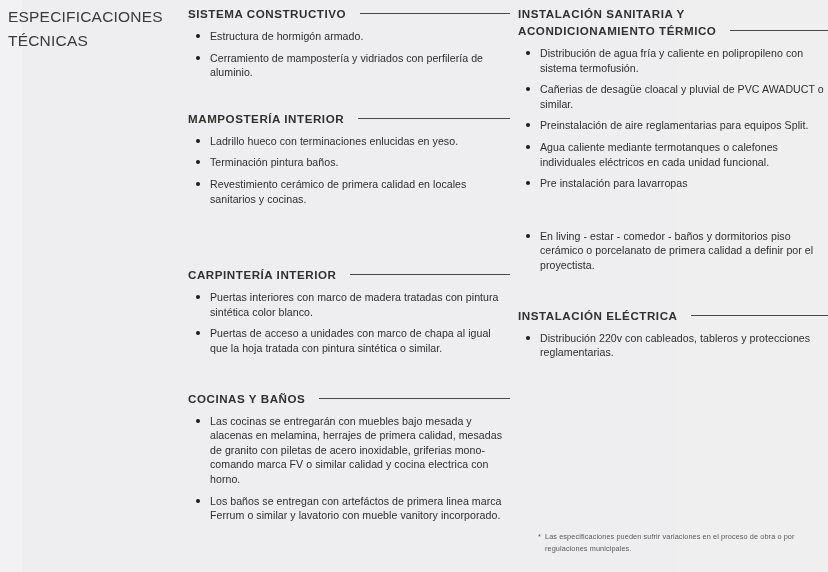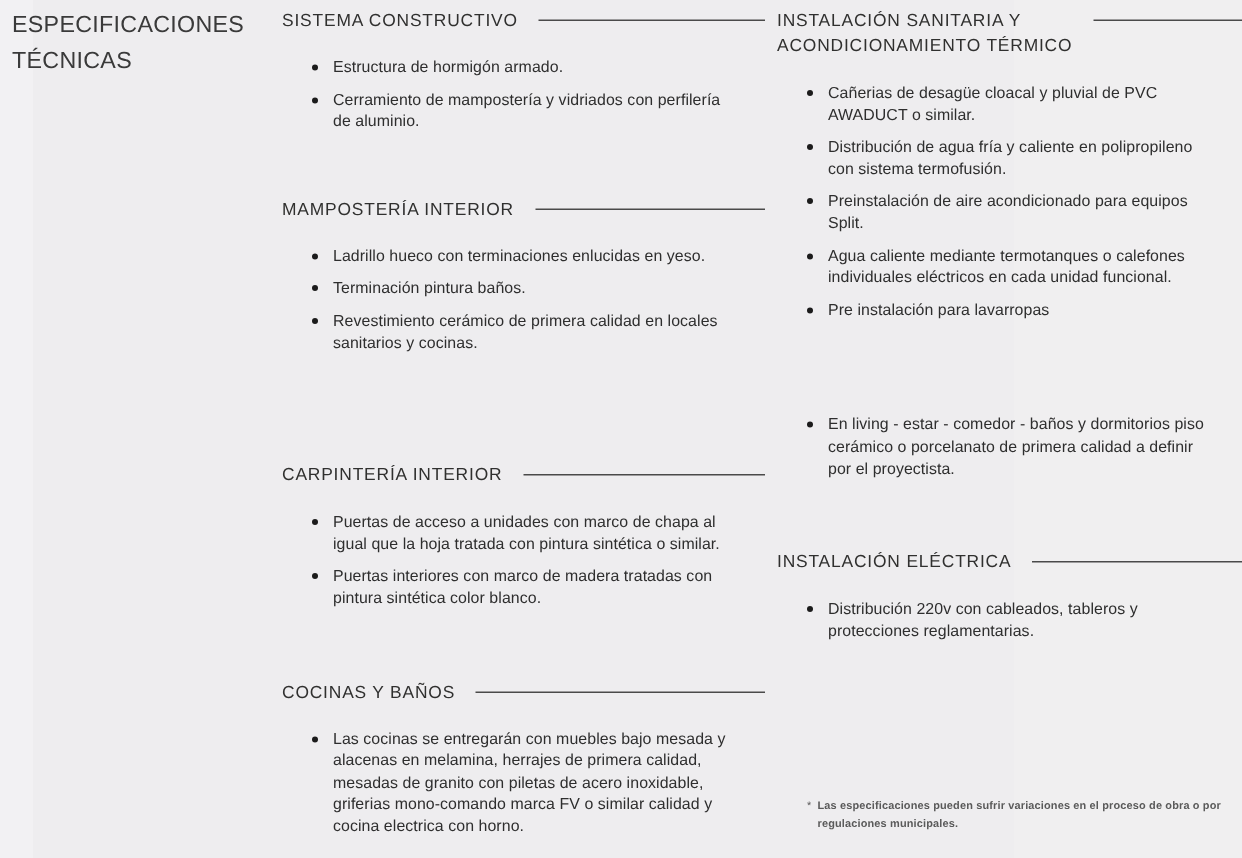--- a/index.html
+++ b/index.html
@@ -68,22 +68,23 @@
     flex: 0 0 318px;
     padding: 5px 0 3px 8px;
     position: relative;
   }
 
   .section {
     margin-bottom: 0;
   }
   .sec-head {
     display: flex;
-    align-items: flex-start;
+    align-items: flex-end;
     margin-bottom: 7px;
+    font-weight: bold;
   }
   .sec-title {
     font-size: 11.6px;
     line-height: 17px;
     letter-spacing: 0.55px;
     color: #30302f;
     white-space: pre-line;
     flex: 0 0 auto;
     max-width: 225px;
   }
@@ -99,21 +100,21 @@
     position: absolute;
     left: 0;
     right: 0;
     top: 8px;
     height: 1px;
     background: #4a4a4a;
   }
 
   ul.bullets {
     list-style: none;
-    margin: 16px;
+    margin: 4px;
     padding: 0;
   }
   ul.bullets li {
     position: relative;
     padding-left: 18px;
     margin-bottom: 7px;
     font-size: 10.6px;
     line-height: 14.6px;
     color: #2e2e2e;
     letter-spacing: 0.05px;
@@ -143,21 +144,20 @@
     letter-spacing: 0.1px;
   }
   .footnote .star {
     position: absolute;
     left: 0;
     top: 0;
   }
   .footnote .fn-text {
     display: block;
     padding-left: 7px;
-    font-weight: bold;
   }
 </style>
 </head>
 <body>
 
 <div class="page">
   <div class="edge-strip"></div>
 
   <div class="title-col">
     <div class="doc-title">ESPECIFICACIONES
@@ -195,50 +195,51 @@
 
 
     <div class="gap-xl"></div>
 
     <div class="section">
       <div class="sec-head">
         <div class="sec-title">CARPINTERÍA INTERIOR</div>
         <div class="sec-rule"></div>
       </div>
       <ul class="bullets">
+        <li><span class="dot"></span><span>Puertas interiores con marco de madera tratadas con pintura sintética color blanco.</span></li>
         <li><span class="dot"></span><span>Puertas de acceso a unidades con marco de chapa al igual que la hoja tratada con pintura sintética o similar.</span></li>
-        <li><span class="dot"></span><span>Puertas interiores con marco de madera tratadas con pintura sintética color blanco.</span></li>
       </ul>
     </div>
 
     <div class="gap-xl"></div>
 
     <div class="section">
       <div class="sec-head">
         <div class="sec-title">COCINAS Y BAÑOS</div>
         <div class="sec-rule"></div>
       </div>
       <ul class="bullets">
         <li><span class="dot"></span><span>Las cocinas se entregarán con muebles bajo mesada y alacenas en melamina, herrajes de primera calidad, mesadas de granito con piletas de acero inoxidable, griferias mono-comando marca FV o similar calidad y cocina electrica con horno.</span></li>
+        <li><span class="dot"></span><span>Los baños se entregan con artefáctos de primera linea marca Ferrum o similar y lavatorio con mueble vanitory incorporado.</span></li>
       </ul>
     </div>
   </div>
 
   <div class="col col-right">
 
     <div class="section">
       <div class="sec-head">
         <div class="sec-title">INSTALACIÓN SANITARIA Y
 ACONDICIONAMIENTO TÉRMICO</div>
         <div class="sec-rule"></div>
       </div>
       <ul class="bullets">
+        <li><span class="dot"></span><span>Distribución de agua fría y caliente en polipropileno con sistema termofusión.</span></li>
         <li><span class="dot"></span><span>Cañerias de desagüe cloacal y pluvial de PVC AWADUCT o similar.</span></li>
-        <li><span class="dot"></span><span>Distribución de agua fría y caliente en polipropileno con sistema termofusión.</span></li>
-        <li><span class="dot"></span><span>Preinstalación de aire acondicionado para equipos Split.</span></li>
+        <li><span class="dot"></span><span>Preinstalación de aire reglamentarias para equipos Split.</span></li>
         <li><span class="dot"></span><span>Agua caliente mediante termotanques o calefones individuales eléctricos en cada unidad funcional.</span></li>
         <li><span class="dot"></span><span>Pre instalación para lavarropas</span></li>
       </ul>
     </div>
 
     <div class="gap-xl"></div>
 
     <div class="section">
       <ul class="bullets">
         <li><span class="dot"></span><span>En living - estar - comedor - baños y dormitorios piso  cerámico o porcelanato de primera calidad a definir por el proyectista.</span></li>

